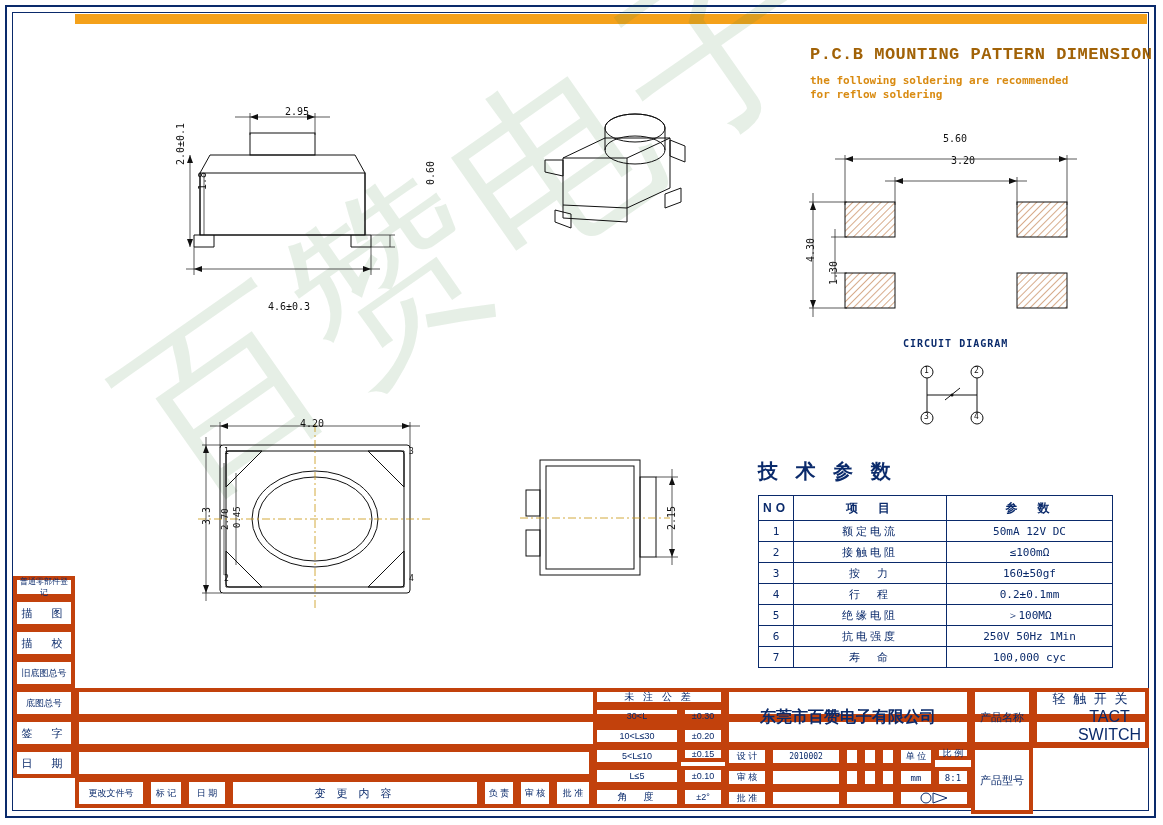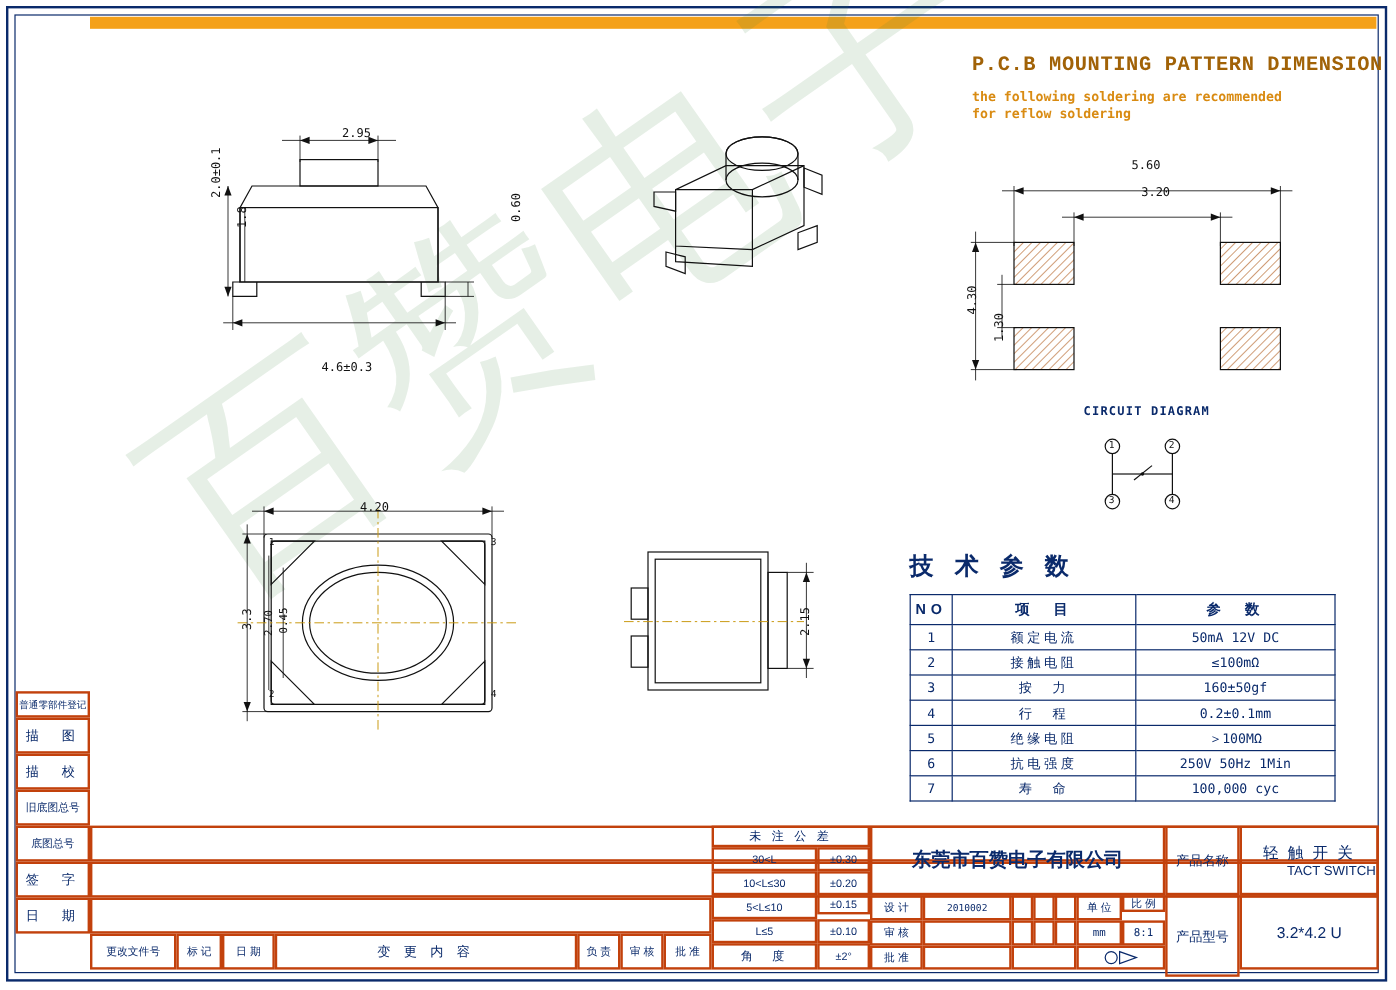--- a/index.html
+++ b/index.html
@@ -19,21 +19,21 @@
   table.spec td{border:1px solid #0a2a6b;color:#0a2a6b;font-size:11px;text-align:center;height:18px;font-family:"DejaVu Sans Mono",monospace;}
   table.spec td.no{width:32px;}
   table.spec td.item{width:150px;font-family:"Liberation Sans",sans-serif;letter-spacing:3px;}
   table.spec td.val{width:auto;}
   table.spec tr.head td{font-weight:bold;letter-spacing:4px;font-family:"Liberation Sans",sans-serif;font-size:12px;height:22px;}
   .wm{position:absolute;left:180px;top:115px;width:620px;height:560px;pointer-events:none;
       font-family:"Liberation Serif",serif;font-size:190px;color:rgba(60,130,60,.13);
       transform:rotate(-35deg);white-space:nowrap;letter-spacing:10px;}
   
   .tb{position:absolute;left:13px;top:576px;width:1136px;height:234px;}
-  .tb .cell{position:absolute;border:2px solid #c2410c;box-sizing:border-box;color:#0a2a6b;font-size:11px;display:flex;align-items:center;justify-content:center;text-align:center;}
+  .tb .cell{position:absolute;border:4px solid #c2410c;box-sizing:border-box;color:#0a2a6b;font-size:11px;display:flex;align-items:center;justify-content:center;text-align:center;}
   .tb .lbl{letter-spacing:4px;}
   .cn{font-family:"Liberation Sans",sans-serif;}
   svg{overflow:visible;}
   .lnk{stroke:#111;stroke-width:1;fill:none;}
   .dash{stroke:#c8960c;stroke-width:.8;fill:none;stroke-dasharray:8 3 2 3;}
   .thin{stroke:#111;stroke-width:.7;fill:none;}
 </style>
 </head>
 <body>
 
@@ -314,22 +314,21 @@
     <div class="cell" style="left:884px;top:212px;width:74px;height:20px;">
       <svg width="34" height="14">
         <circle cx="9" cy="7" r="5" fill="none" stroke="#0a2a6b" stroke-width="1"></circle>
         <path d="M16 2 L30 7 L16 12 Z" fill="none" stroke="#0a2a6b" stroke-width="1"></path>
       </svg>
     </div>
 
     <div class="cell" style="left:958px;top:112px;width:62px;height:58px;font-size:11px;">产品名称</div>
     <div class="cell" style="left:1020px;top:112px;width:116px;height:58px;flex-direction:column;">
       <span style="font-size:13px;letter-spacing:2px;">轻 触 开 关</span>
-      <span style="font-size:11px;margin-left:37px;">TACT SWITCH</span>
+      <span style="font-size:16px;margin-left:37px;">TACT SWITCH</span>
     </div>
     <div class="cell" style="left:958px;top:170px;width:62px;height:68px;font-size:11px;">产品型号</div>
-    <div class="cell" style="left:1020px;top:170px;width:116px;height:62px;font-size:13px;">3.2*4.2 U</div>
 
     <div class="cell" style="left:62px;top:172px;width:518px;height:30px;"></div>
     <div class="cell" style="left:62px;top:82px;width:1074px;height:30px;border-left:none;border-right:none;border-top:none;border-bottom:none;background:transparent;"></div>
   </div>
 
 </div>
 
 </body></html>

